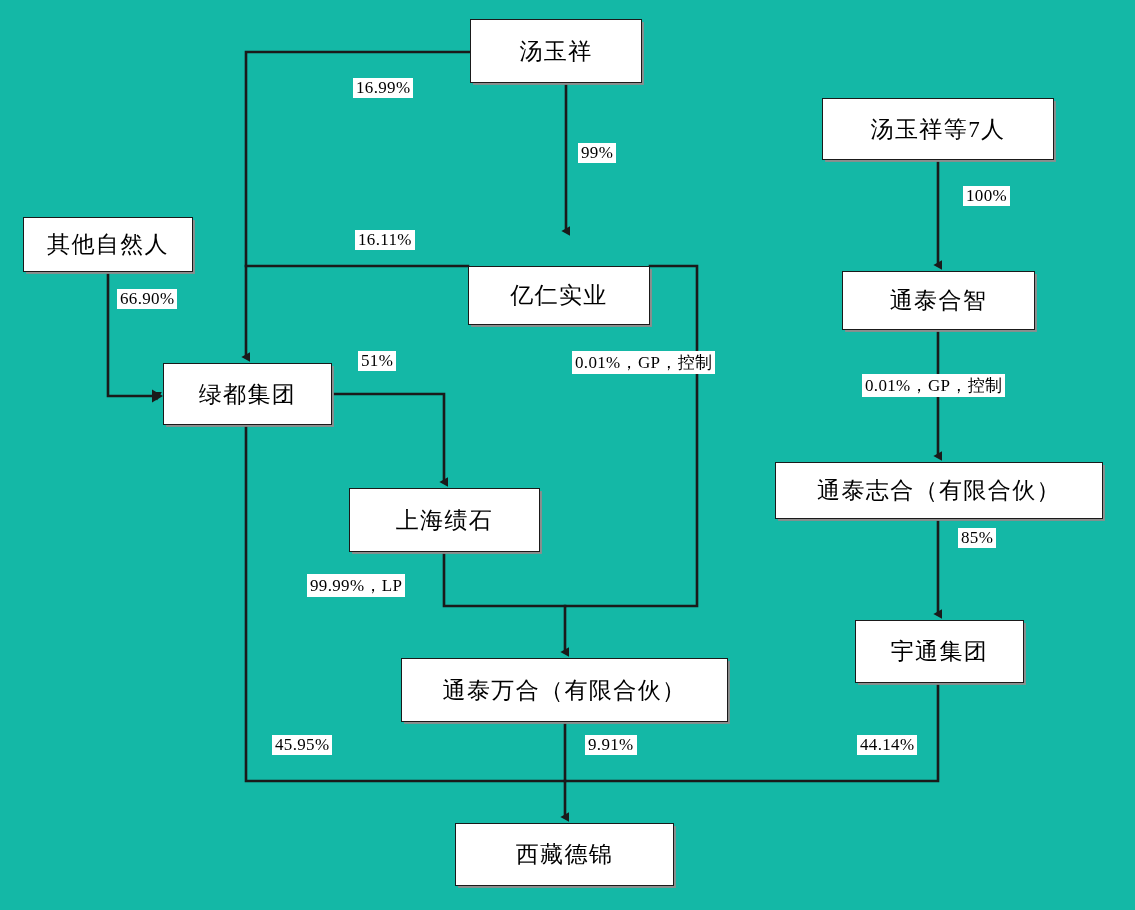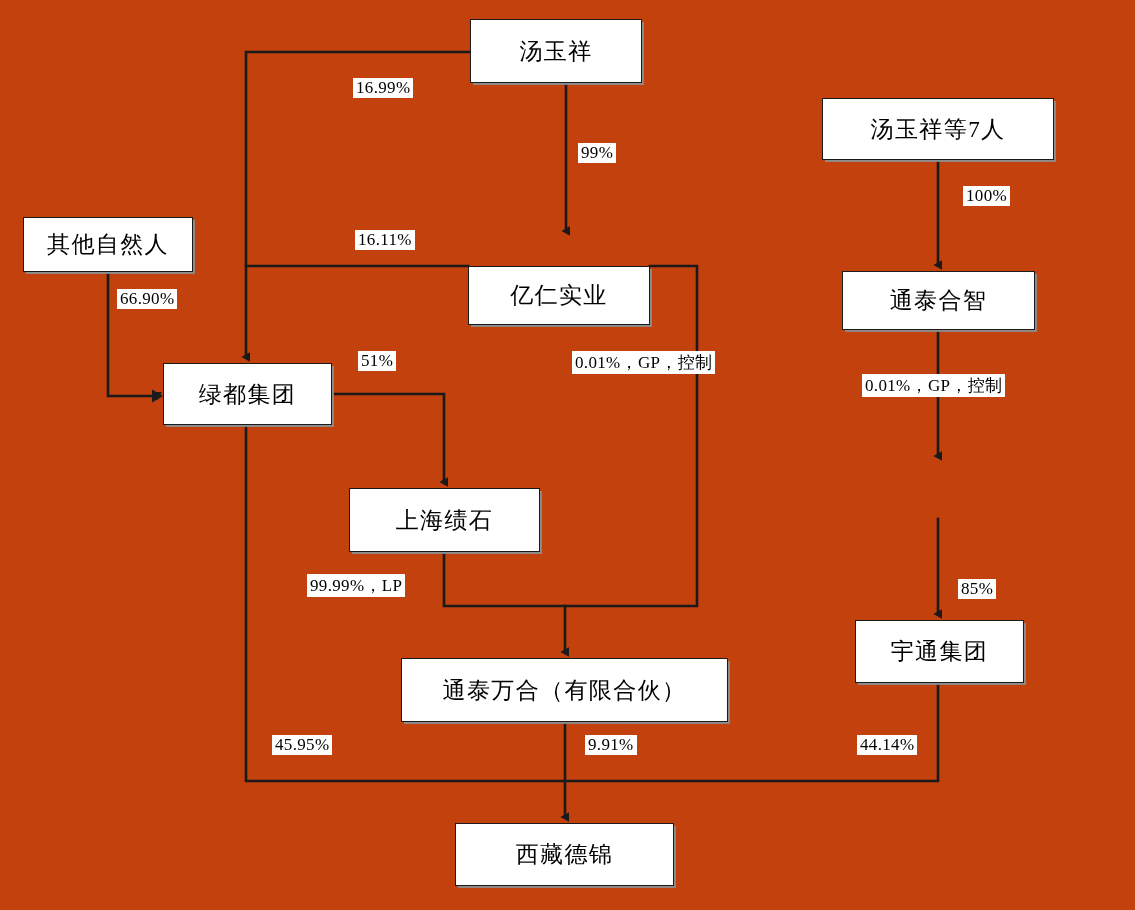--- a/index.html
+++ b/index.html
@@ -4,21 +4,21 @@
 <style>
   html, body {
     margin: 0;
     padding: 0;
     background: #ffffff;
   }
   #canvas {
     position: relative;
     width: 1135px;
     height: 910px;
-    background: #c2410c;
+    background: #14b8a6;
     font-family: "Liberation Serif", "DejaVu Serif", serif;
     overflow: hidden;
   }
   svg.wires {
     position: absolute;
     left: 0;
     top: 0;
     width: 1135px;
     height: 910px;
   }
@@ -132,20 +132,23 @@
   </div>
 
   <div class="node" style="left:822px; top:98px; width:232px; height:62px; font-size:23px;">
     <span>汤玉祥等7人</span>
   </div>
 
   <div class="node" style="left:842px; top:271px; width:193px; height:59px; font-size:23px;">
     <span>通泰合智</span>
   </div>
 
+  <div class="node" style="left:775px; top:462px; width:328px; height:57px; font-size:23px;">
+    <span>通泰志合（有限合伙）</span>
+  </div>
 
   <div class="node" style="left:855px; top:620px; width:169px; height:63px; font-size:23px;text-align:center;">
     <span>宇通集团</span>
   </div>
 
   <div class="edge-label" style="left:353px; top:78px;">16.99%</div>
 
   <div class="edge-label" style="left:578px; top:143px;">99%</div>
 
   <div class="edge-label" style="left:355px; top:230px;">16.11%</div>
@@ -159,17 +162,17 @@
   <div class="edge-label cn" style="left:307px; top:574px;">99.99%，LP</div>
 
   <div class="edge-label" style="left:272px; top:735px;">45.95%</div>
 
   <div class="edge-label" style="left:585px; top:735px;">9.91%</div>
 
   <div class="edge-label" style="left:963px; top:186px;">100%</div>
 
   <div class="edge-label cn" style="left:862px; top:374px;">0.01%，GP，控制</div>
 
-  <div class="edge-label" style="left:958px; top:579px;">85%</div>
+  <div class="edge-label" style="left:958px; top:528px;">85%</div>
 
   <div class="edge-label" style="left:857px; top:735px;">44.14%</div>
 
 </div>
 
 </body></html>

